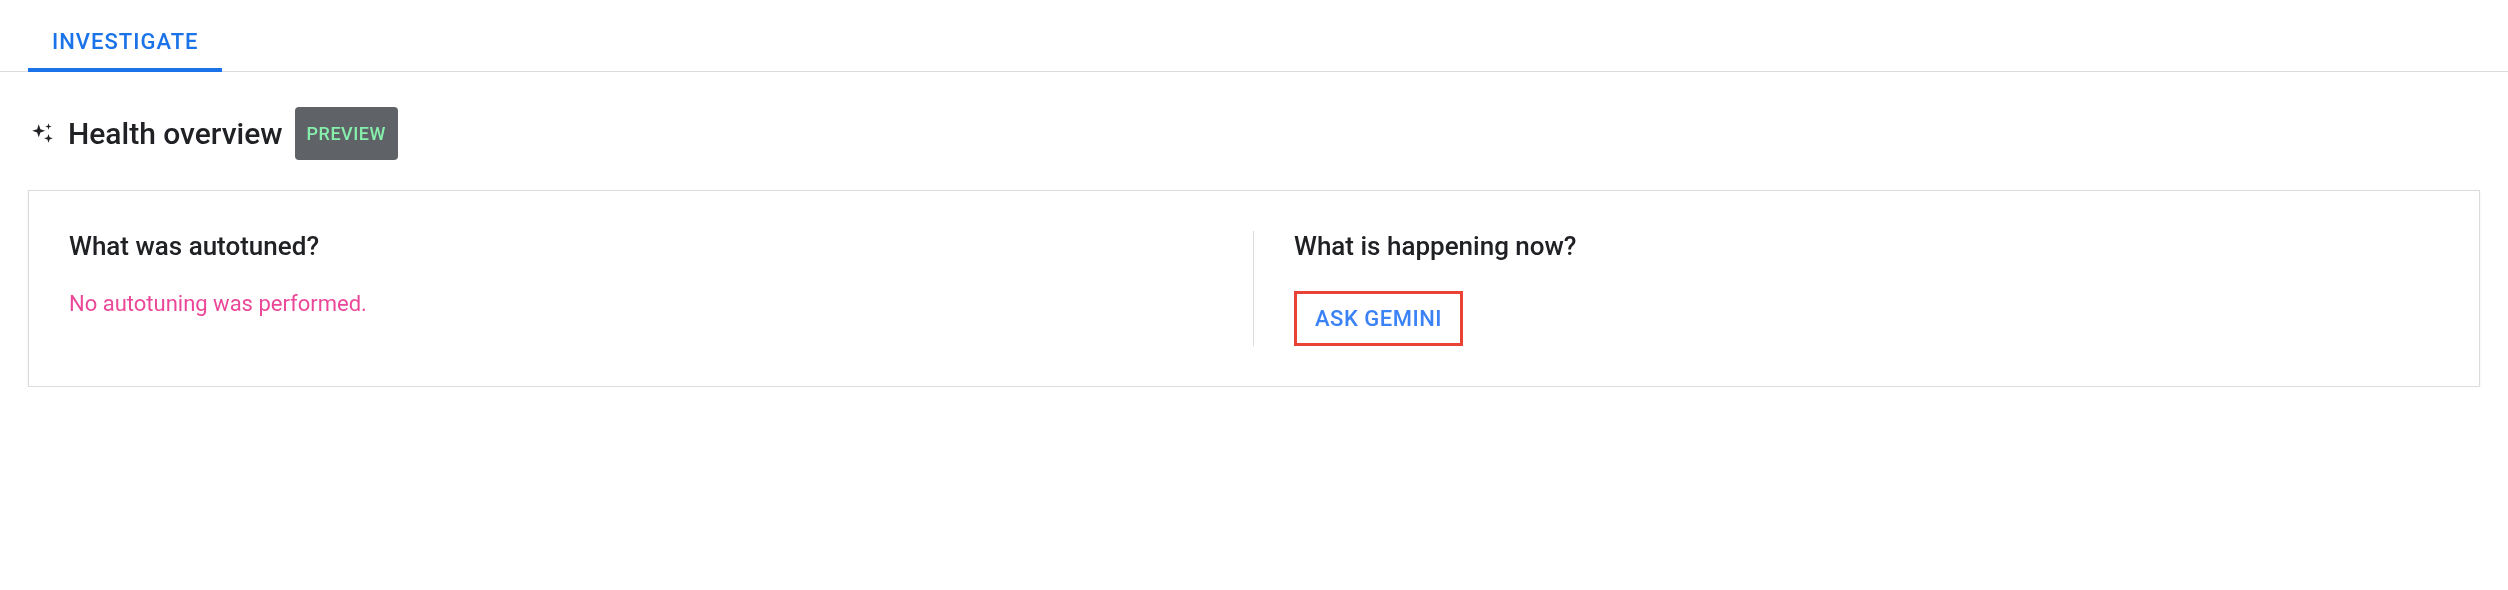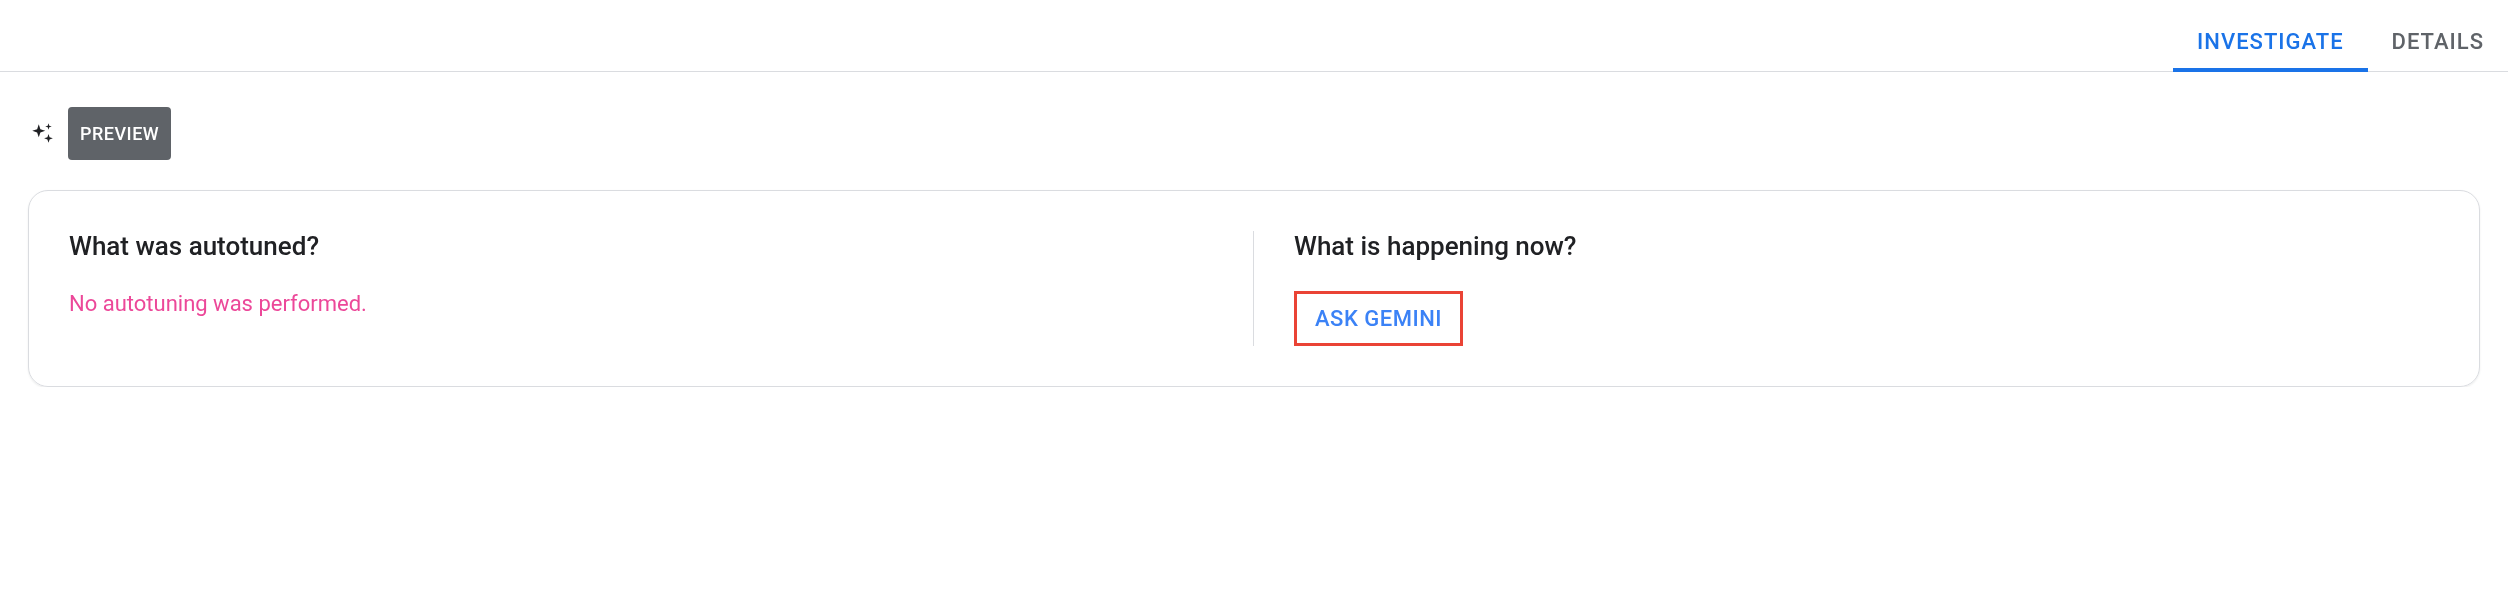--- a/index.html
+++ b/index.html
@@ -14,21 +14,20 @@
       color: #202124;
       width: 2508px;
       padding: 0;
     }
     
     .tabs-container {
       display: flex;
       border-bottom: 1px solid #dadce0;
       padding-left: 28px;
       margin-top: 15px;
-      justify-content: flex-end;
     }
     
     .tab {
       padding: 14px 24px;
       font-size: 22px;
       font-weight: 500;
       letter-spacing: 1px;
       text-transform: uppercase;
       cursor: pointer;
       color: #5f6368;
@@ -61,31 +60,31 @@
     }
     
     .section-title {
       font-size: 30px;
       font-weight: 500;
       color: #202124;
     }
     
     .preview-badge {
       background-color: #5f6368;
-      color: #ffffff;
+      color: #86efac;
       font-size: 18px;
       font-weight: 500;
       padding: 16px 12px;
       border-radius: 4px;
       letter-spacing: 0.5px;
     }
     
     .card {
       border: 1px solid #dadce0;
-      border-radius: 20px;
+      border-radius: 0;
       display: flex;
       padding: 40px 0 40px 0;
       box-shadow: 0 1px 2px rgba(60, 64, 67, 0.1);
     }
     
     .card-column {
       flex: 1;
       padding: 0 40px;
       position: relative;
     }
@@ -124,32 +123,32 @@
       cursor: pointer;
       background: transparent;
       font-family: inherit;
     }
   </style>
 </head>
 <body>
 
 <div class="tabs-container">
   <div class="tab active">INVESTIGATE</div>
-  <div class="tab">DETAILS</div>
 </div>
 
 <div class="content">
   <div class="section-header">
     <span class="sparkle-icon">
       <svg width="26" height="26" viewBox="0 0 24 24" fill="none">
         <path d="M9 3L10.5 7.5L15 9L10.5 10.5L9 15L7.5 10.5L3 9L7.5 7.5L9 3Z" fill="#202124"></path>
         <path d="M18 12L19 15L22 16L19 17L18 20L17 17L14 16L17 15L18 12Z" fill="#202124"></path>
         <path d="M18 2L18.7 4.3L21 5L18.7 5.7L18 8L17.3 5.7L15 5L17.3 4.3L18 2Z" fill="#202124"></path>
       </svg>
     </span>
+    <h2 class="section-title">Health overview</h2>
     <span class="preview-badge">PREVIEW</span>
   </div>
 
   <div class="card">
     <div class="card-column">
       <h3 class="column-title">What was autotuned?</h3>
       <p class="column-text">No autotuning was performed.</p>
     </div>
     <div class="card-column">
       <h3 class="column-title">What is happening now?</h3>

